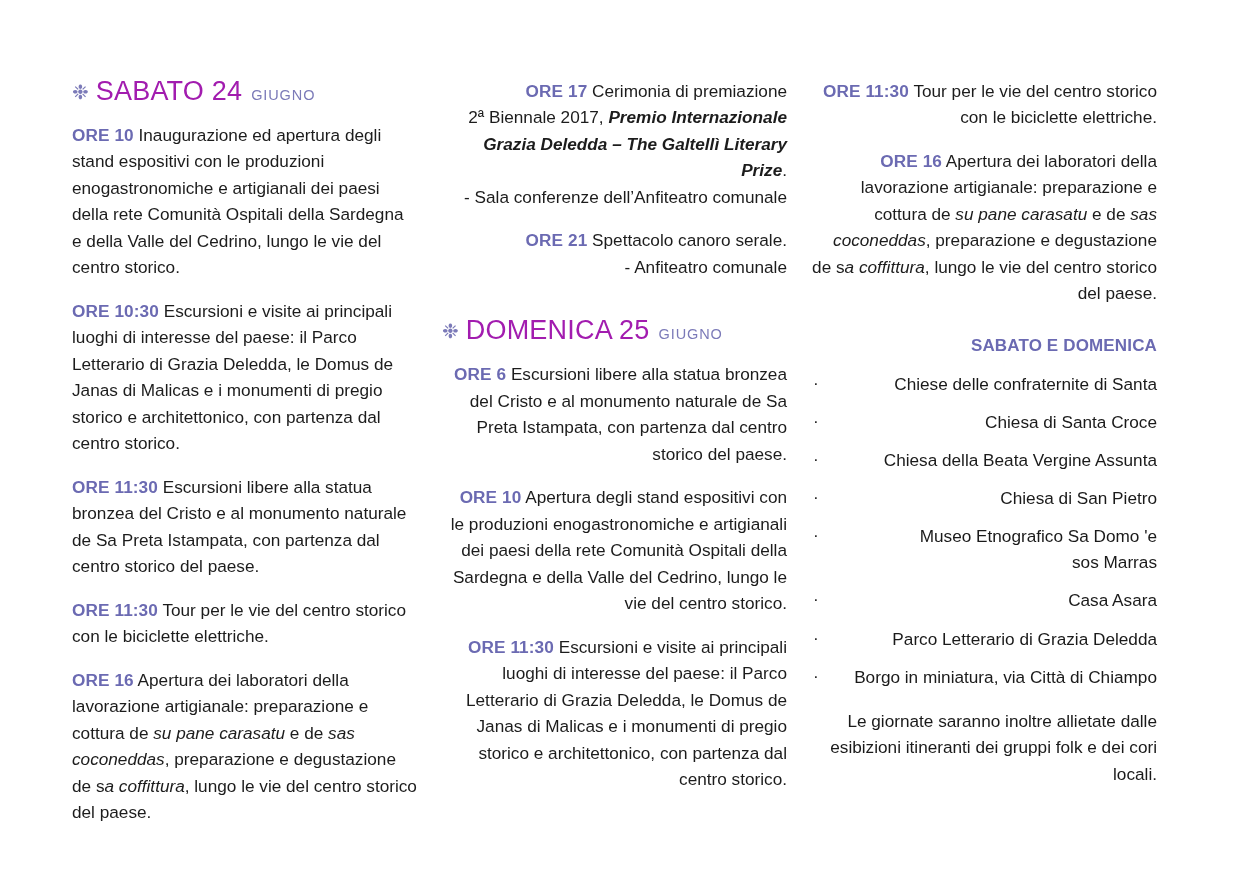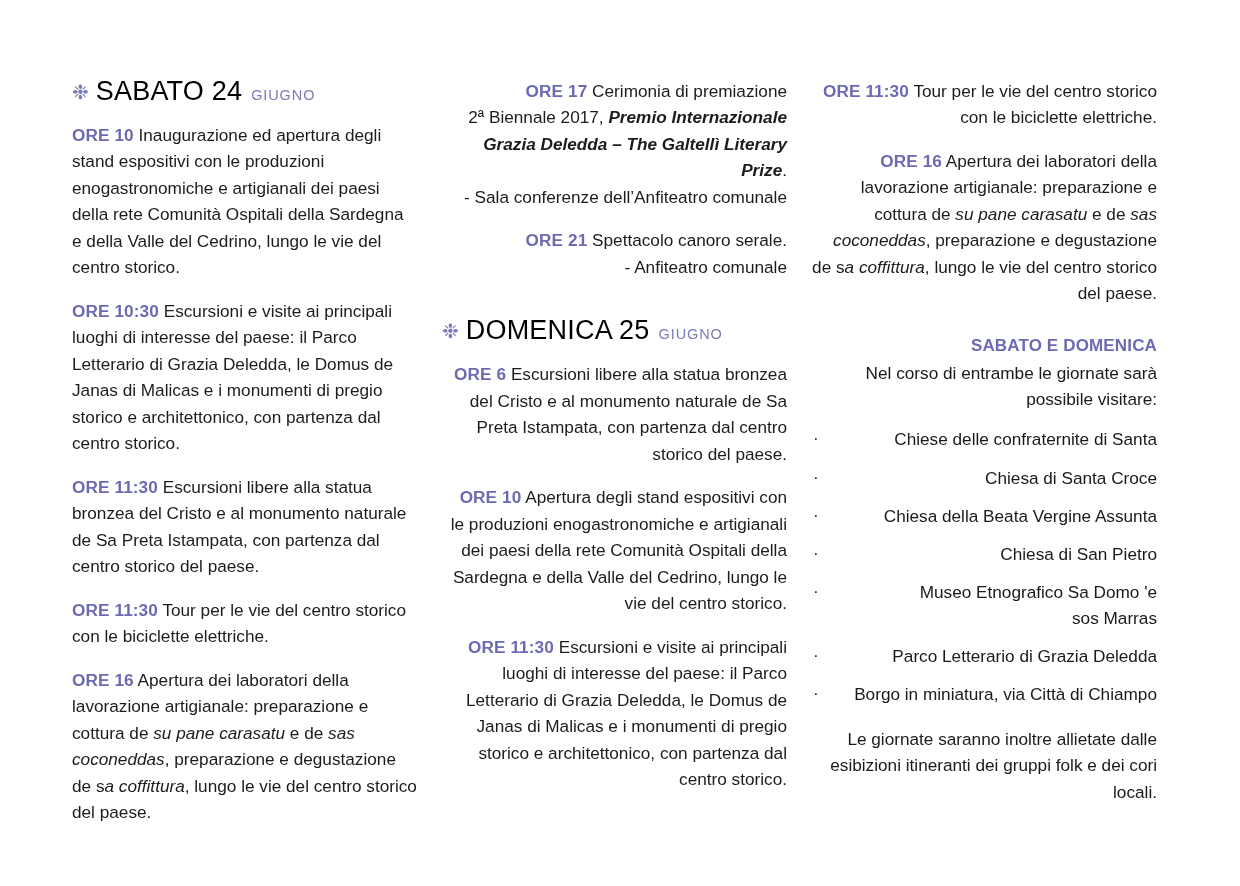--- a/index.html
+++ b/index.html
@@ -50,21 +50,21 @@
     color: #7b7ab8;
     margin-right: 7px;
     line-height: 1;
     position: relative;
     top: -1px;
   }
   .day-heading .day-name {
     font-size: 27px;
     font-weight: 400;
     letter-spacing: 0.2px;
-    color: #000000;
+    color: #a21caf;
   }
   .day-heading .month {
     font-size: 14.5px;
     font-weight: 400;
     letter-spacing: 0.9px;
     color: #7b7ab8;
     margin-left: 9px;
   }
 
   
@@ -205,40 +205,42 @@
         <span class="ore">ORE 11:30</span><span> Tour per le vie del centro storico con le biciclette elettriche.</span>
       </p>
 
       <p class="entry">
         <span class="ore">ORE 16</span><span> Apertura dei laboratori della lavorazione artigianale: preparazione e cottura de </span><span class="it">su pane carasatu</span><span> e de </span><span class="it">sas coconeddas</span><span>, preparazione e degustazione de s</span><span class="it">a coffittura</span><span>, lungo le vie del centro storico del paese.</span>
       </p>
 
       <div class="gap-lg"></div>
 
       <div class="sec-heading">SABATO E DOMENICA</div>
-      <p class="sec-intro">Nel corso di entrambe le giornate sarà possibile visitare:</p>
 
       <ul class="bullets">
         <li>
           <span>Chiese delle confraternite di Santa</span>
         </li>
         <li>
           <span>Chiesa di Santa Croce</span>
         </li>
         <li>
           <span>Chiesa della Beata Vergine Assunta</span>
         </li>
         <li>
           <span>Chiesa di San Pietro</span>
         </li>
         <li>
           <span>Museo Etnografico Sa Domo 'e</span>
           <span class="cont">sos Marras</span>
         </li>
         <li>
+          <span>Casa Asara</span>
+        </li>
+        <li>
           <span>Parco Letterario di Grazia Deledda</span>
         </li>
         <li>
           <span>Borgo in miniatura, via Città di Chiampo</span>
         </li>
       </ul>
 
       <p class="closing">Le giornate saranno inoltre allietate dalle esibizioni itineranti dei gruppi folk e dei cori locali.</p>
 
     </div>

